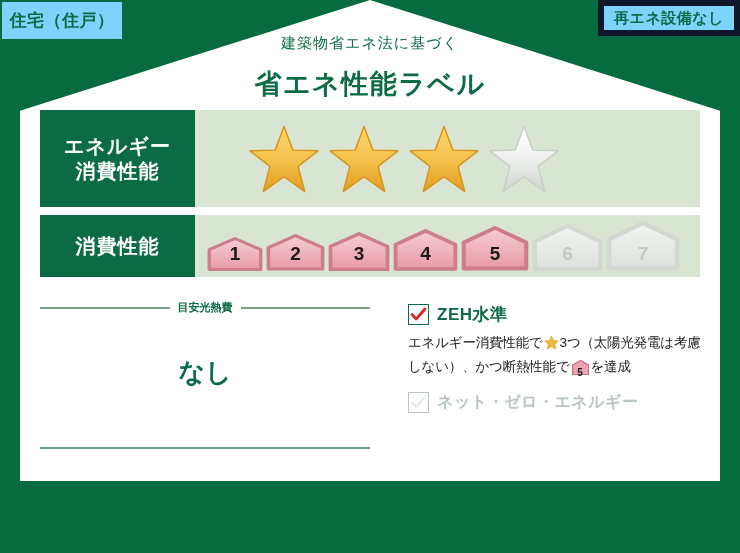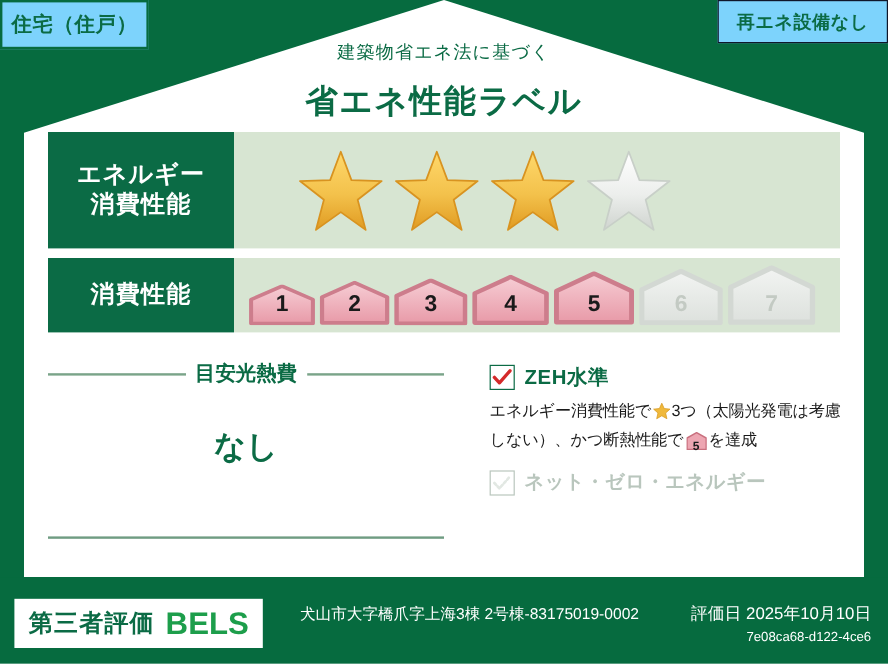--- a/index.html
+++ b/index.html
@@ -35,21 +35,21 @@
     display:flex;align-items:center;justify-content:center;
     letter-spacing:0.5px;
     box-sizing:border-box;
   }
   #badge-type{
     left:0px;top:0px;width:124px;height:41px;font-size:17px;
     border:2px solid #066b3f;
   }
   #badge-renew{
     right:0px;top:0px;width:142px;height:36px;font-size:15px;
-    border:1px solid #0f172a;
+    border:6px solid #0f172a;
   }
   
   .title-wrap{
     position:absolute;left:0;right:0;top:34px;text-align:center;
     color:#0b6b45;
   }
   .title-sub{font-size:15px;font-weight:normal;letter-spacing:1px;}
   .title-main{font-size:27px;font-weight:bold;letter-spacing:1.5px;margin-top:13px;}
   
   .rows{
@@ -91,21 +91,21 @@
     text-align:center;font-weight:bold;font-size:19px;
     color:#1a1a1a;
   }
   .hbadge.off .num{color:#c3cac3;}
   
   .cost-head{
     position:absolute;left:40px;top:300px;width:330px;
     display:flex;align-items:center;gap:8px;color:#0b6b45;
   }
   .cost-head .ln{flex:1;height:2px;background:#7aa489;}
-  .cost-head .txt{font-size:17px;font-weight:bold;white-space:nowrap;font-family:Liberation Mono, monospace;}
+  .cost-head .txt{font-size:11px;font-weight:bold;white-space:nowrap;font-family:Liberation Mono, monospace;}
   .cost-value{
     position:absolute;left:40px;top:355px;width:330px;
     text-align:center;color:#0b6b45;font-size:26px;font-weight:bold;
   }
   .divider{
     position:absolute;left:40px;top:447px;width:330px;height:2px;background:#6f9c82;
   }
   
   .zeh{
     position:absolute;left:408px;top:303px;width:300px;
@@ -330,25 +330,14 @@
     <div class="zeh-net">
       <span class="chk faint">
         <svg width="17" height="15" viewBox="0 0 17 15">
           <path d="M2 7.5 L6.2 12 L15 2" stroke="#e2e8e3" stroke-width="2.2" fill="none" stroke-linecap="round" stroke-linejoin="round" stroke-dasharray="2 2"></path>
         </svg>
       </span>
       <span class="lbl">ネット・ゼロ・エネルギー</span>
     </div>
   </div>
 
-  <div class="footer">
-    <div class="bels-box">
-      <span class="bels-jp">第三者評価</span>
-      <span class="bels-en">BELS</span>
-    </div>
-    <div class="addr">犬山市大字橋爪字上海3棟 2号棟-83175019-0002</div>
-    <div class="evalbox">
-      <div class="evaldate">評価日 2025年10月10日</div>
-      <div class="evalid">7e08ca68-d122-4ce6</div>
-    </div>
-  </div>
 
 </div>
 
 </body></html>

